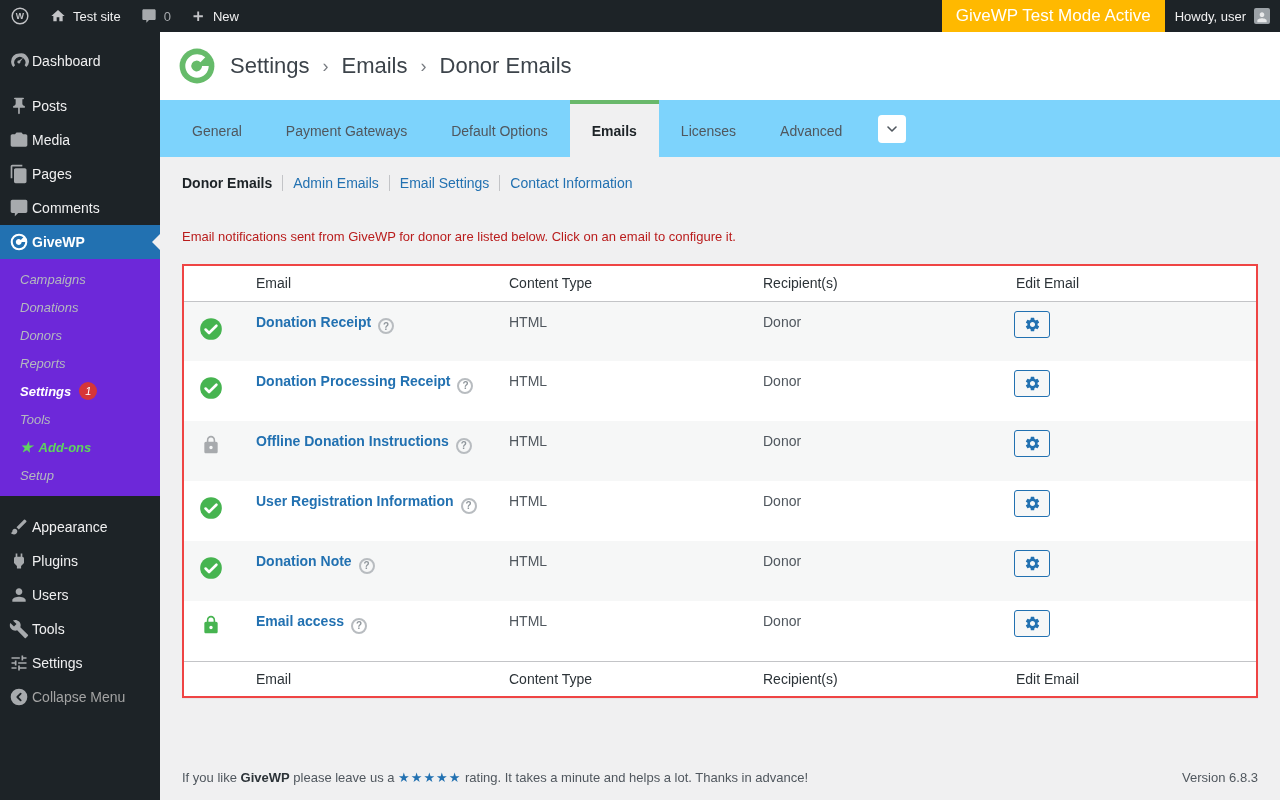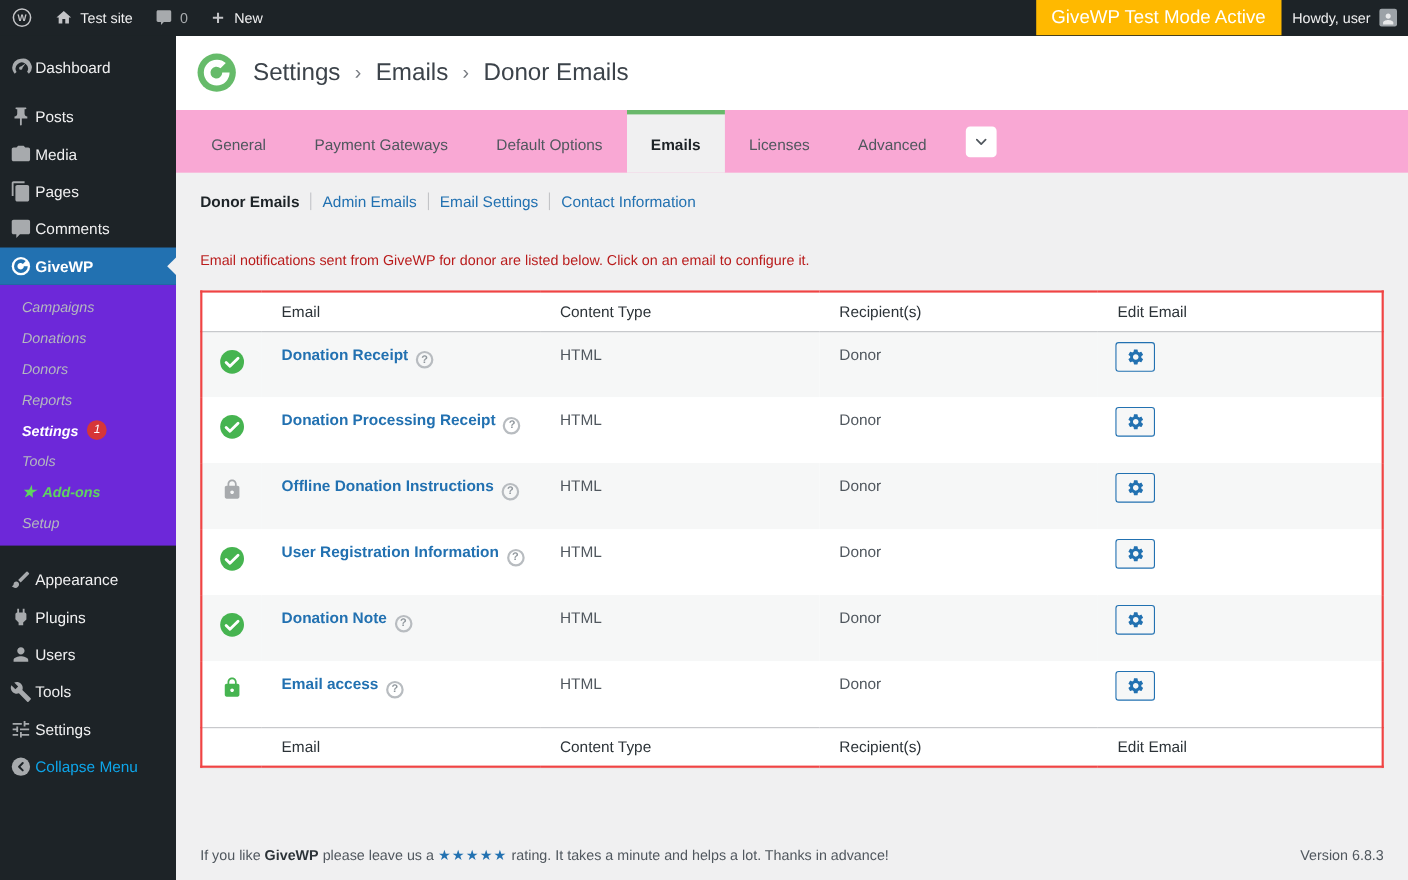--- a/index.html
+++ b/index.html
@@ -24,30 +24,30 @@
   .menu-item.active .mi-icon { color:#fff; }
   .menu-item.active::after { content:""; position:absolute; right:0; top:50%; margin-top:-8px; border:8px solid transparent; border-right-color:#f0f0f1; }
   .menu-sep { height:11px; }
   .menu-sep-lg { height:14px; }
   .submenu { background:#6d28d9; padding:6px 8px 7px;font-style:italic; }
   .submenu-item { display:flex; align-items:center; height:28px; padding-left:12px; font-size:13px; color:#b4b9be; cursor:pointer; }
   .submenu-item.current { color:#fff; font-weight:700; }
   .update-badge { display:inline-flex; align-items:center; justify-content:center; width:18px; height:18px; margin-left:8px; border-radius:50%; background:#d63638; color:#fff; font-size:11px; font-weight:400; }
   .addons { color:#5fd35f; font-weight:700; }
   .addons .star-glyph { margin-right:6px; font-size:14px; }
-  .collapse-item { color:#0ea5e9; }
+  .collapse-item { color:#a3a3a3; }
 
   
   .main { margin-left:160px; margin-top:32px; height:768px; background:#f0f0f1; display:flex; flex-direction:column; }
   .page-header { background:#fff; height:68px; flex:0 0 68px; display:flex; align-items:center; padding-left:18px; gap:14px; }
   .givewp-logo { width:38px; height:38px; flex:0 0 38px; }
   .breadcrumb { display:flex; align-items:center; gap:13px; font-size:22px; color:#3c434a; }
   .crumb-sep { color:#787c82; font-size:18px; }
 
-  .tab-bar { background:#f9a8d4; height:57px; flex:0 0 57px; display:flex; align-items:stretch; padding-left:10px; }
+  .tab-bar { background:#7dd3fc; height:57px; flex:0 0 57px; display:flex; align-items:stretch; padding-left:10px; }
   .tab { display:flex; align-items:center; padding:0 22px; font-size:14px; color:#50575e; border-top:4px solid transparent; cursor:pointer; }
   .tab.active { background:#f0f0f1; border-top-color:#69b86b; color:#1d2327; font-weight:700; }
   .tab-more { align-self:center; width:28px; height:28px; margin-left:14px; background:#fff; border:none; border-radius:4px; display:flex; align-items:center; justify-content:center; color:#50575e; cursor:pointer; }
 
   .content { padding:0 22px; flex:1; }
   .subnav { margin-top:18px; display:flex; align-items:center; font-size:14px; }
   .subnav-current { color:#1d2327; font-weight:700; }
   .subnav-link { color:#2271b1; cursor:pointer; text-decoration:none; }
   .subnav-divider { width:1px; height:16px; background:#c3c4c7; margin:0 10px; }
 

